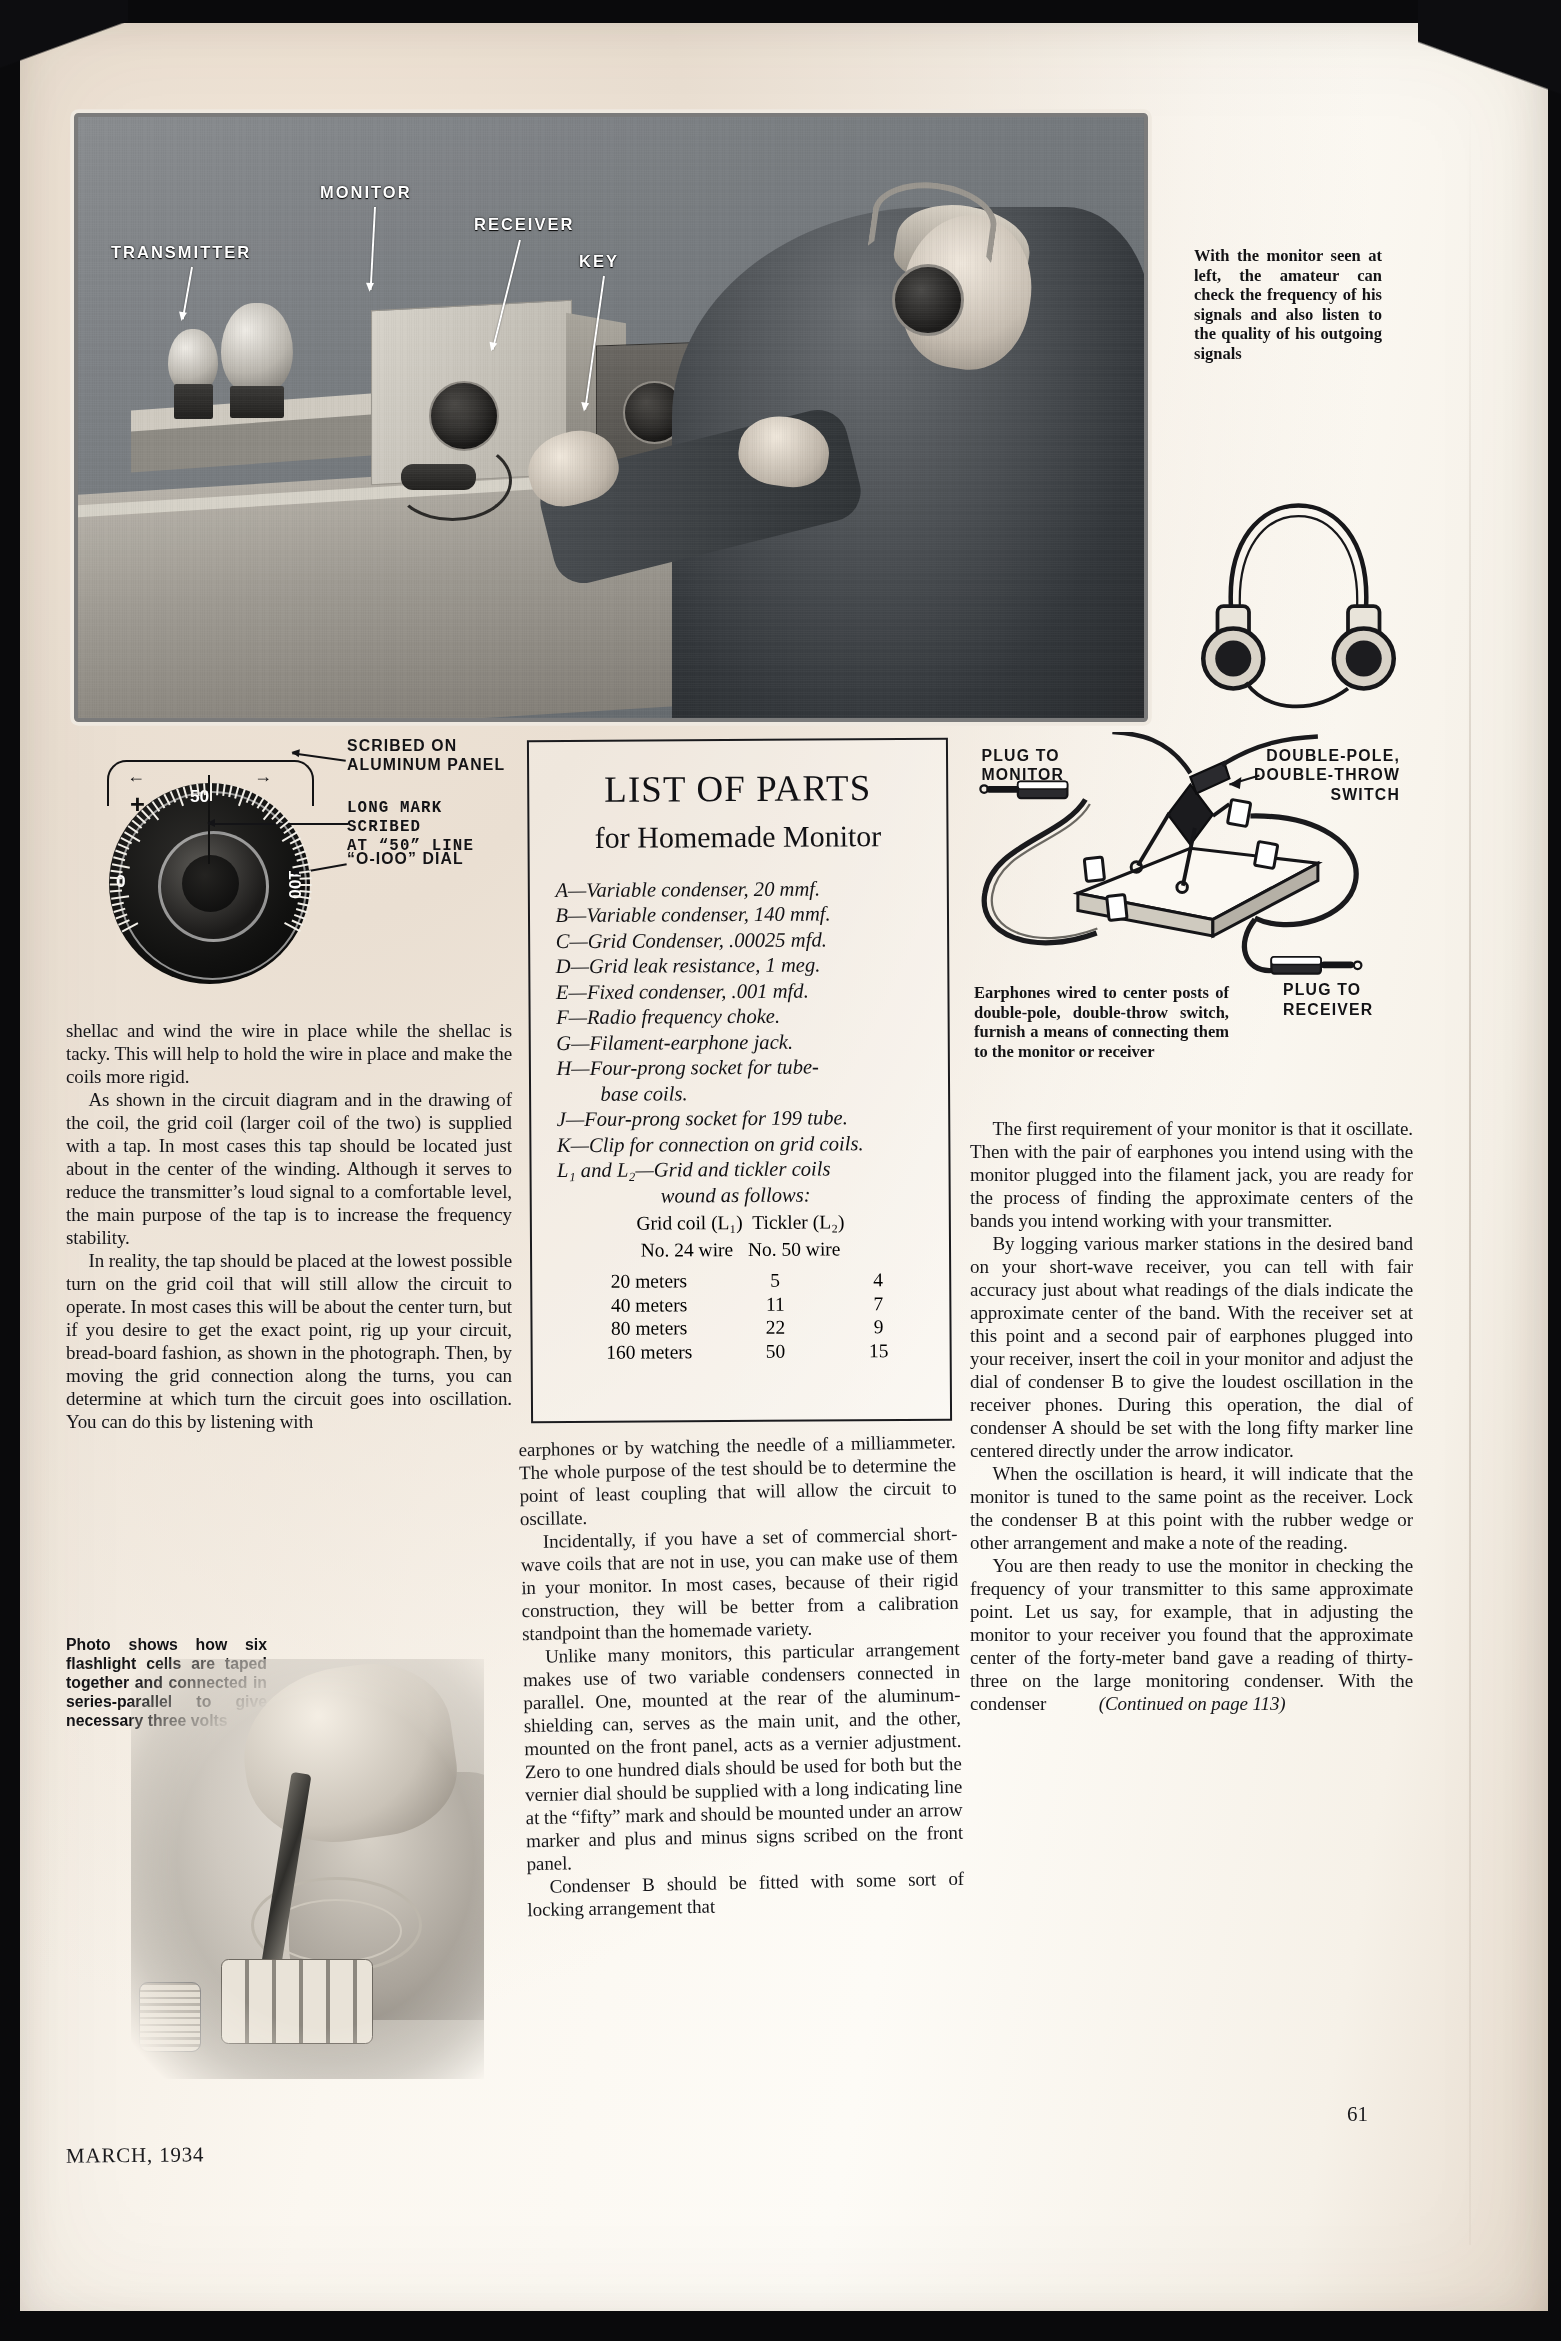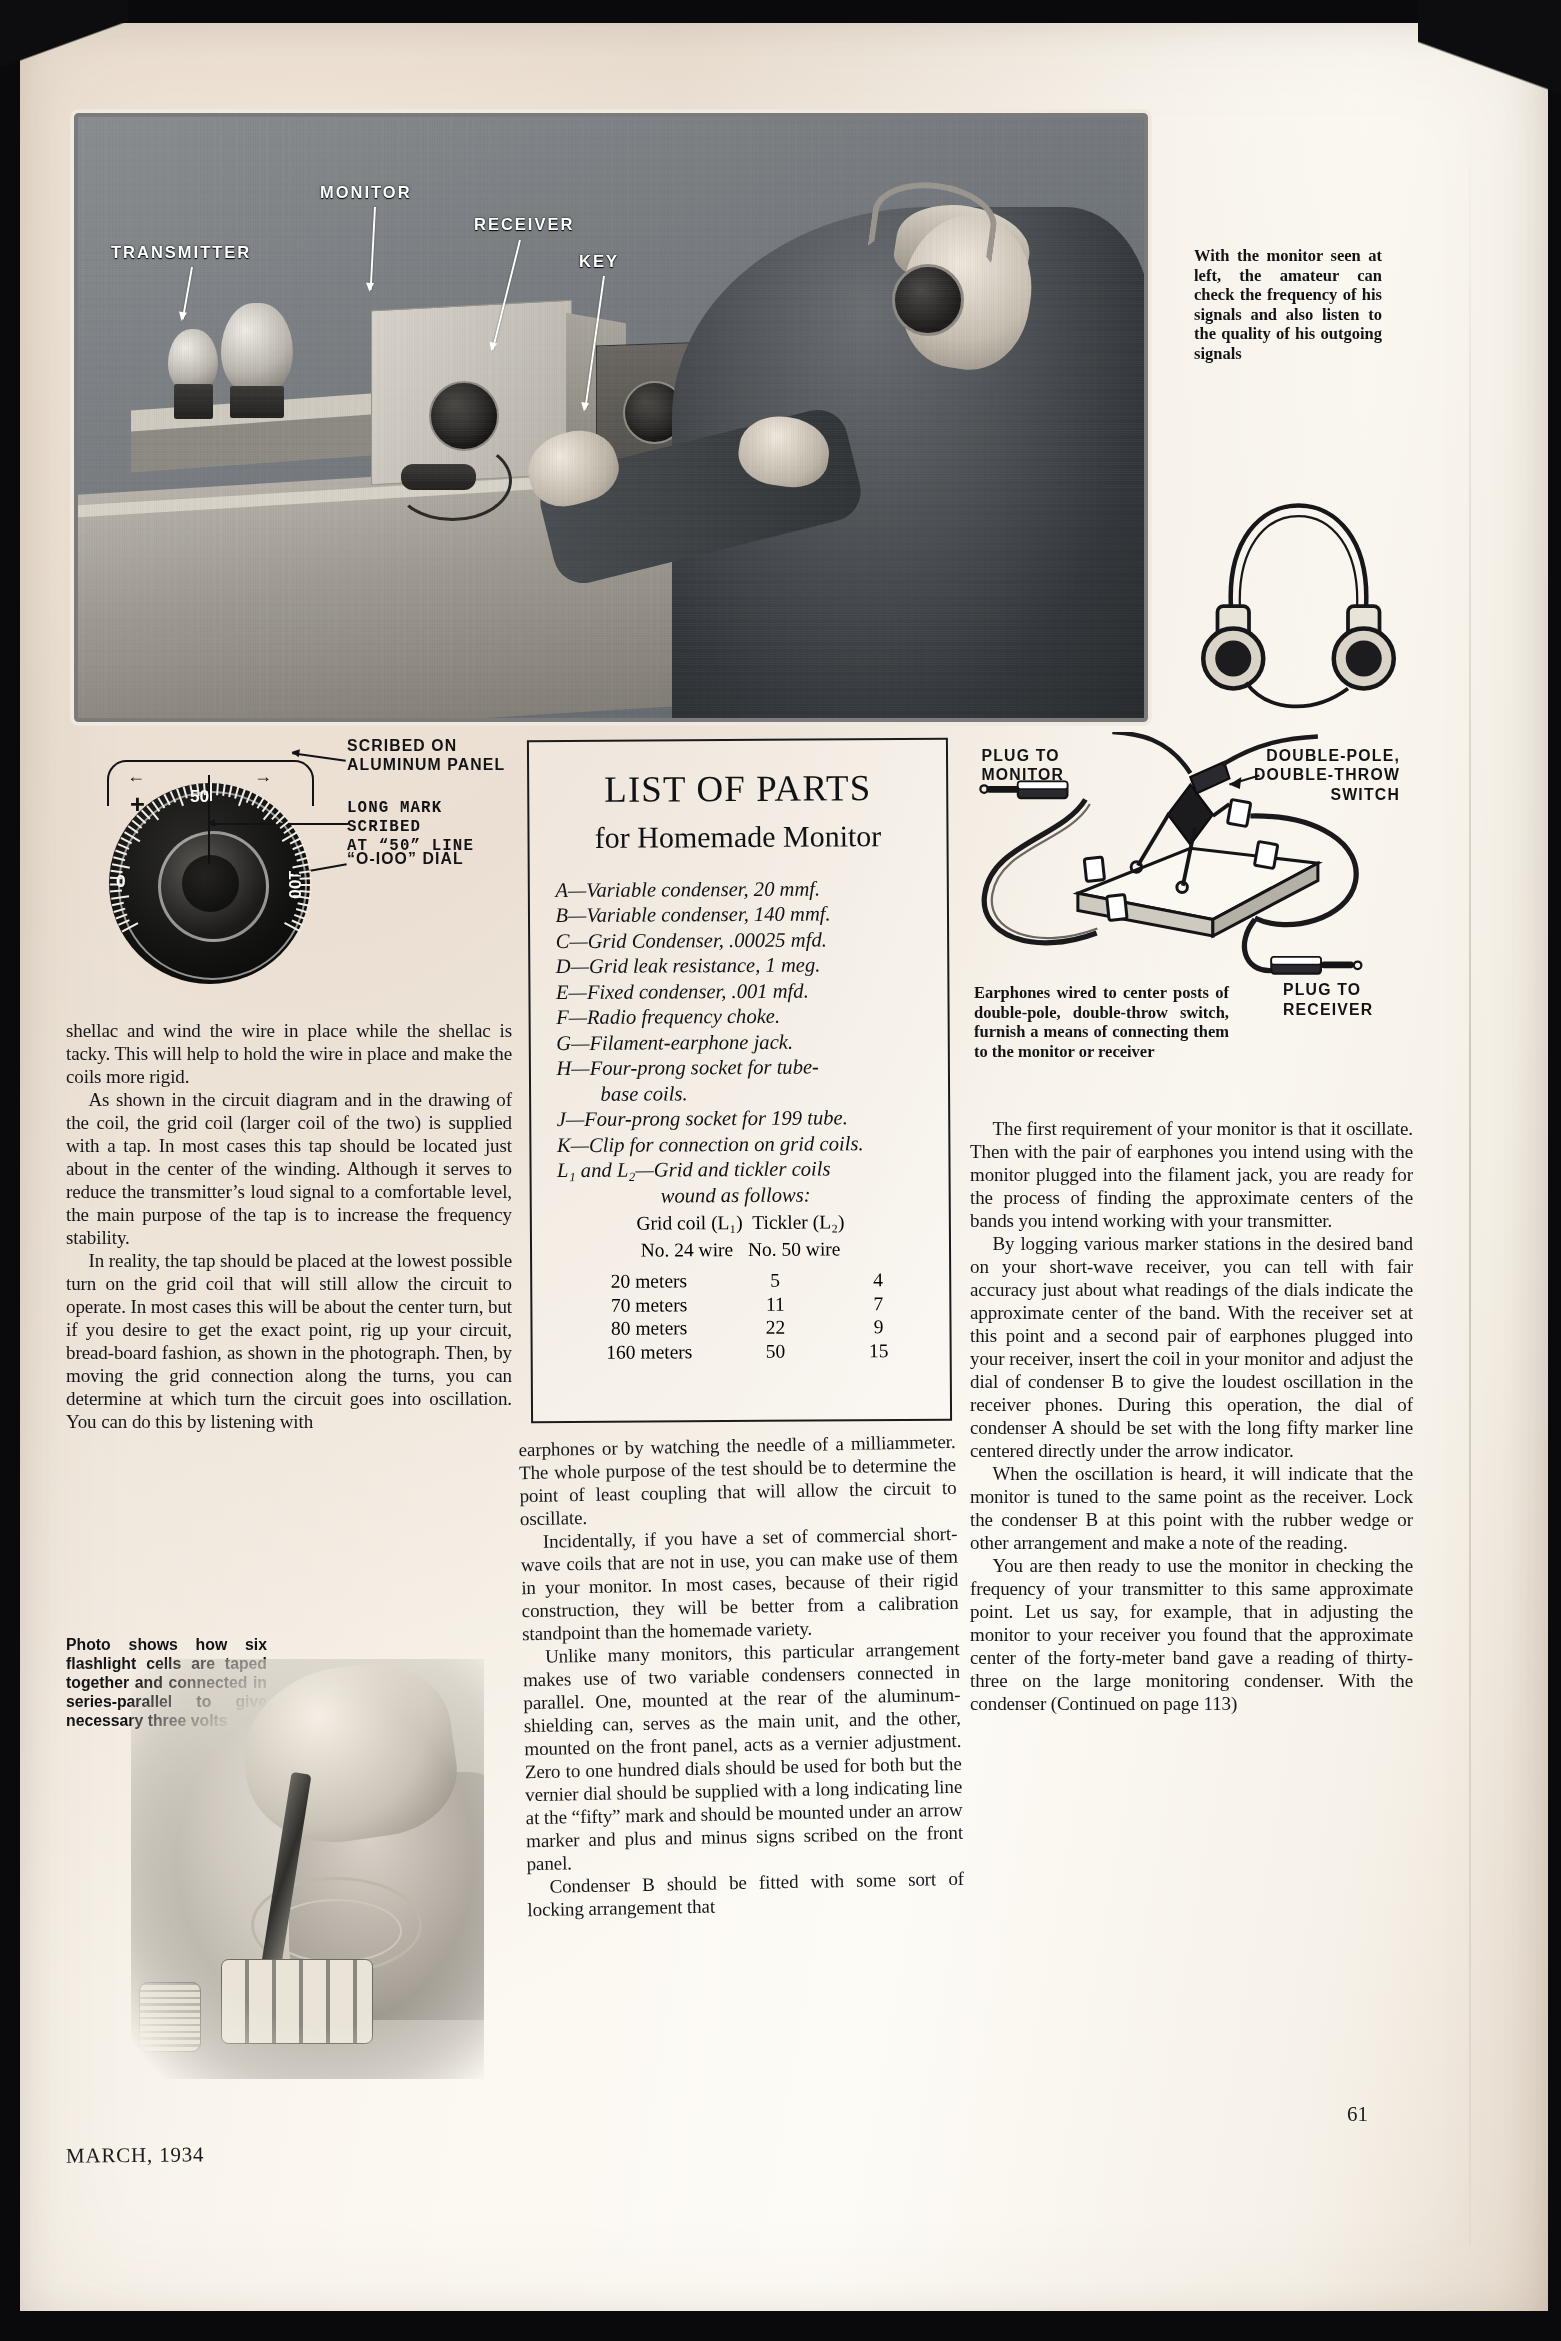--- a/index.html
+++ b/index.html
@@ -152,21 +152,21 @@
      background:repeating-linear-gradient(0deg,#ddd7cb 0 4.5px,#a49e94 4.5px 6.8px);border:1.5px solid #777;}
   #photo2 .coilwire{position:absolute;left:120px;top:218px;width:165px;height:90px;border:3px solid #bdb7ac;border-radius:50%;}
   #photo2 .coilwire2{position:absolute;left:139px;top:240px;width:128px;height:60px;border:2.3px solid #cdc7bc;border-radius:50%;}
 
   
   #march{position:absolute;left:66px;top:2143px;font-family:"Liberation Serif", serif;
      font-size:21px;letter-spacing:0.8px;color:#1a1a1d;
      font-variant:small-caps;transform:rotate(-.6deg);}
   #pageno{position:absolute;left:1347px;top:2102px;font-family:"Liberation Serif", serif;
      font-size:21px;color:#1a1a1d;}
-  .cont{}
+  .cont{font-style:italic;margin-left:48px;}
 </style>
 </head>
 <body>
 
 <div id="page">
 
   <div class="edge-dark edge-top"></div>
   <div class="edge-dark edge-bot"></div>
   <div class="edge-dark edge-left"></div>
   <div class="edge-dark edge-right"></div>
@@ -350,21 +350,21 @@
         <span>No. 50 wire</span>
       </div>
       <table class="coils">
         <tbody>
             <tr>
           <td class="band">20 meters</td>
           <td class="g">5</td>
           <td class="t">4</td>
         </tr>
         <tr>
-          <td class="band">70 meters</td>
+          <td class="band">40 meters</td>
           <td class="g">11</td>
           <td class="t">7</td>
         </tr>
         <tr>
           <td class="band">80 meters</td>
           <td class="g">22</td>
           <td class="t">9</td>
         </tr>
         <tr>
           <td class="band">160 meters</td>

